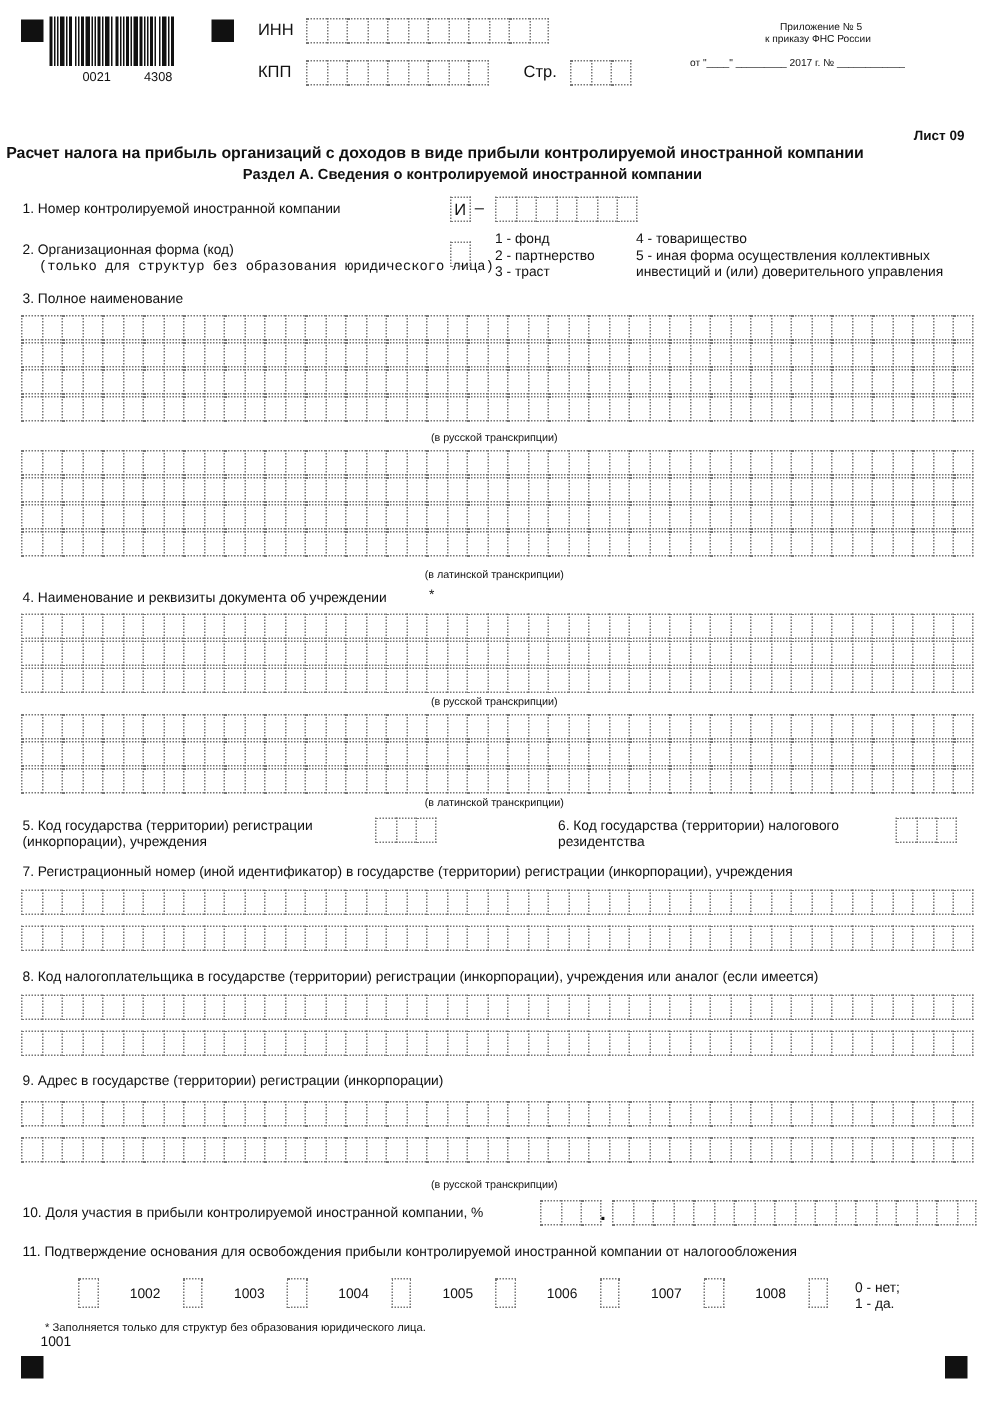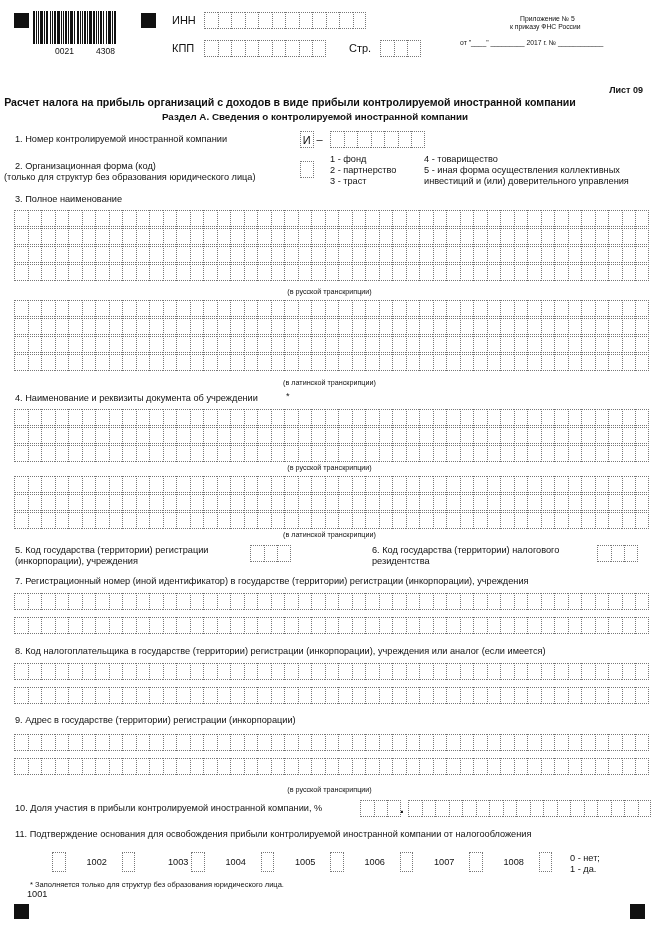--- a/index.html
+++ b/index.html
@@ -111,21 +111,21 @@
     <span class="cell"></span>
     <span class="cell"></span>
     <span class="cell"></span>
     <span class="cell"></span>
     <span class="cell"></span>
     <span class="cell"></span>
     <span class="cell"></span>
   </div>
 
 <div class="lbl" style="left:15px;top:161px;">2. Организационная форма (код)</div>
-<div class="lbl" style="left:4px;top:172px;">(только для структур без образования юридического лица)</div>
+<div class="lbl" style="left:26px;top:172px;font-family:Liberation Mono, monospace;">(только для структур без образования юридического лица)</div>
 <div class="cells" style="left:300px;top:161px;">
     <span class="cell"></span>
   </div>
 <div class="lbl" style="left:330px;top:154px;">
   <div>1 - фонд</div>
   <div>2 - партнерство</div>
   <div>3 - траст</div>
 </div>
 <div class="lbl" style="left:424px;top:154px;">
   <div>4 - товарищество</div>
@@ -1175,21 +1175,21 @@
 <div class="lbl" style="left:15px;top:829px;">11. Подтверждение основания для освобождения прибыли контролируемой иностранной компании от налогообложения</div>
 <div id="f11">
     <div class="lbl" style="left: 27px; top: 857px; margin-top: 32px;">1001</div>
     <div class="cells" style="left: 52px; top: 852px;">
       <span class="cell" style="height: 20px;"></span>
     </div>
     <div class="lbl" style="left: 86.5px; top: 857px;">1002</div>
     <div class="cells" style="left: 121.5px; top: 852px;">
       <span class="cell" style="height: 20px;"></span>
     </div>
-    <div class="lbl" style="left: 156px; top: 857px; margin-left: 12px;">1003</div>
+    <div class="lbl" style="left: 156px; top: 857px;">1003</div>
     <div class="cells" style="left: 191px; top: 852px;">
       <span class="cell" style="height: 20px;"></span>
     </div>
     <div class="lbl" style="left: 225.5px; top: 857px;">1004</div>
     <div class="cells" style="left: 260.5px; top: 852px;">
       <span class="cell" style="height: 20px;"></span>
     </div>
     <div class="lbl" style="left: 295px; top: 857px;">1005</div>
     <div class="cells" style="left: 330px; top: 852px;">
       <span class="cell" style="height: 20px;"></span>

